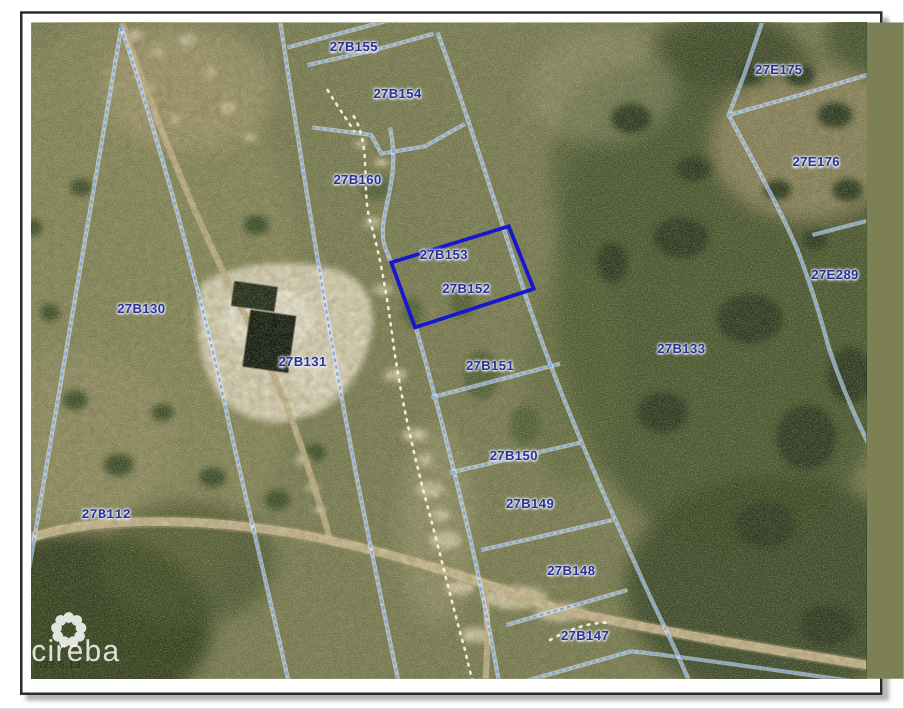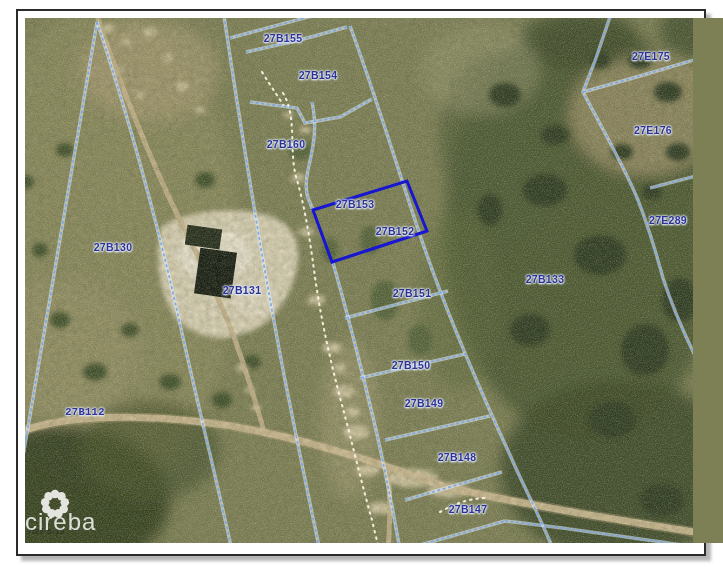--- a/index.html
+++ b/index.html
@@ -240,31 +240,31 @@
       </g>
 
       <polygon points="313,210 407,181 427,231 332,262" fill="none" stroke="#1717d2" stroke-width="3"></polygon>
     </svg>
 
     <div class="labels" id="labels-layer">
         <div class="plabel" style="left: 258px; top: 20px;">27B155</div>
         <div class="plabel" style="left: 293px; top: 57px;">27B154</div>
         <div class="plabel" style="left: 261px; top: 126px;">27B160</div>
         <div class="plabel" style="left: 330px; top: 150px; margin-top: 36px;">27B153</div>
-        <div class="plabel hl" style="left: 348px; top: 213px; margin-left: 22px;">27B152</div>
-        <div class="plabel" style="left: 367px; top: 275px; margin-left: 20px;">27B151</div>
+        <div class="plabel hl" style="left: 348px; top: 213px;">27B152</div>
+        <div class="plabel" style="left: 367px; top: 275px;">27B151</div>
         <div class="plabel" style="left: 386px; top: 330px; margin-top: 17px;">27B150</div>
         <div class="plabel" style="left: 399px; top: 385px;">27B149</div>
         <div class="plabel" style="left: 432px; top: 439px;">27B148</div>
         <div class="plabel" style="left: 443px; top: 491px;">27B147</div>
         <div class="plabel" style="left: 88px; top: 229px;">27B130</div>
         <div class="plabel" style="left: 217px; top: 272px;">27B131</div>
         <div class="plabel" style="left: 60px; top: 394px; font-family: Liberation Mono, monospace;">27B112</div>
         <div class="plabel" style="left: 520px; top: 261px;">27B133</div>
-        <div class="plabel" style="left: 598px; top: 38px; margin-left: 28px;">27E175</div>
+        <div class="plabel" style="left: 598px; top: 38px;">27E175</div>
         <div class="plabel" style="left: 628px; top: 112px;">27E176</div>
         <div class="plabel" style="left: 643px; top: 202px;">27E289</div>
       </div>
 
     <div class="cireba">
       <svg width="32" height="32" viewBox="0 0 32 32">
         <g fill="#ffffff" opacity=".85">
           <circle cx="16" cy="6" r="4.3"></circle>
             <circle cx="22.4" cy="8.3" r="4.3"></circle>
           <circle cx="25.8" cy="14.3" r="4.3"></circle>

